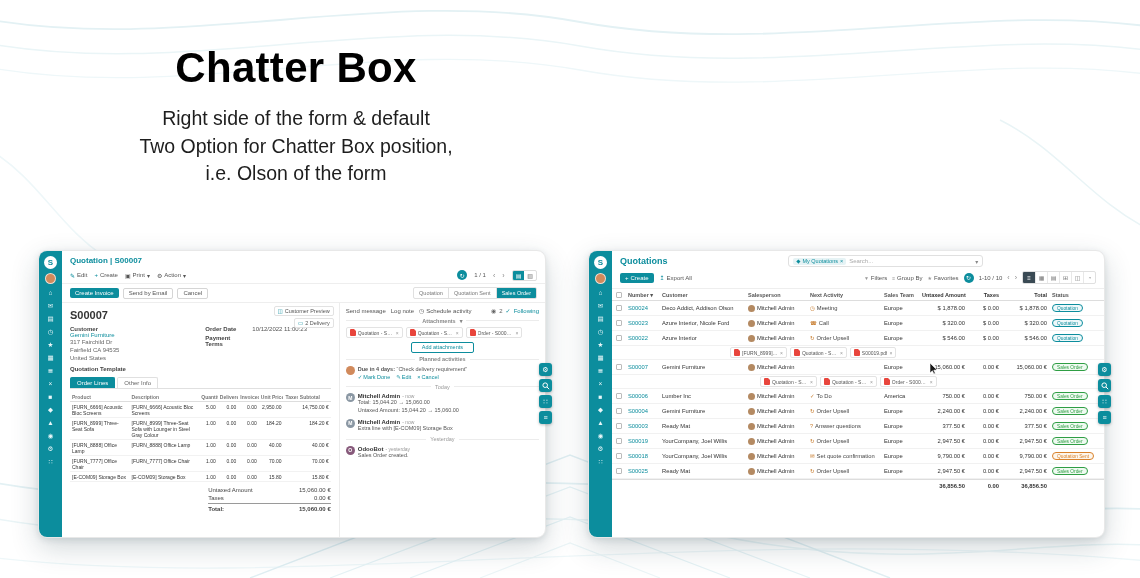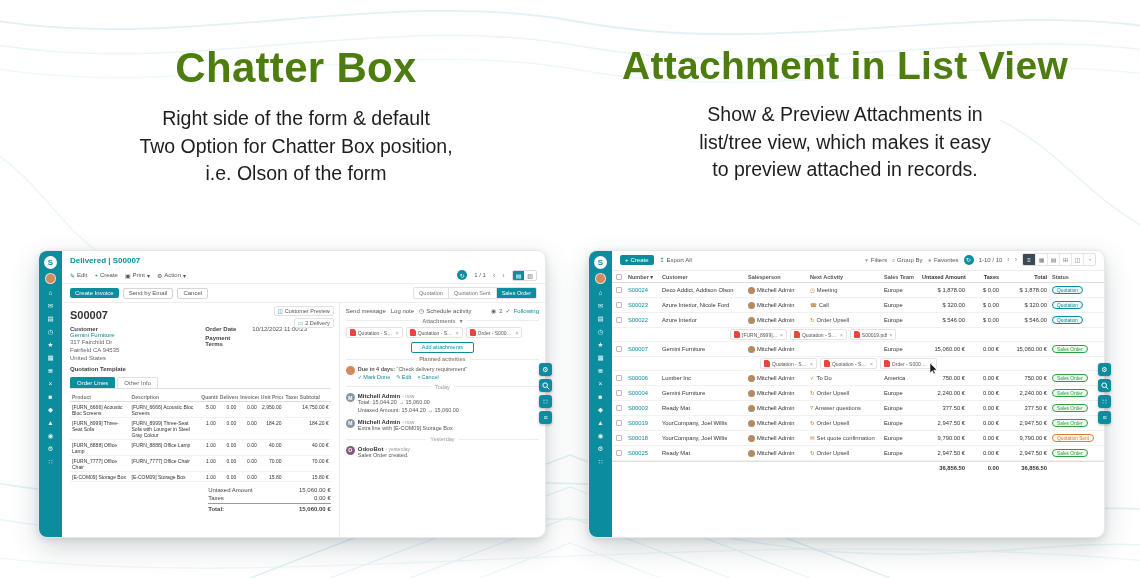--- a/index.html
+++ b/index.html
@@ -4,21 +4,21 @@
 <style>
   *{margin:0;padding:0;box-sizing:border-box}
   body{width:1140px;height:578px;overflow:hidden;background:#fff;font-family:"Liberation Sans",sans-serif}
   .canvas{position:relative;width:1140px;height:578px;background:#fff;overflow:hidden}
   .bg{position:absolute;inset:0;z-index:0}
 
   
   .hero{position:absolute;z-index:2;text-align:center}
   .hero-left{left:56px;top:44px;width:480px}
   .hero-right{left:575px;top:44px;width:540px}
-  .hero h1{font-size:42px;font-weight:bold;color:#4d7c0f;letter-spacing:.3px}
+  .hero h1{font-size:42px;font-weight:bold;color:#000000;letter-spacing:.3px}
   .hero-right h1{font-size:39px}
   .hero .sub{margin-top:13px;font-size:19.5px;line-height:1.42;color:#1e1e1e;font-weight:500}
 
   
   .win{position:absolute;top:250px;height:288px;background:#fff;border:1px solid #e8e8e8;border-radius:9px;
        box-shadow:0 10px 28px rgba(30,60,70,.20),0 2px 6px rgba(30,60,70,.12);z-index:1;display:flex}
   .win-left{left:38px;width:508px}
   .win-right{left:588px;width:517px}
 
   .sbar{width:23px;background:#0c8d9d;border-radius:8px 0 0 8px;display:flex;flex-direction:column;align-items:center;
@@ -178,28 +178,20 @@
   </svg>
 
   <section class="hero hero-left">
     <h1>Chatter Box</h1>
     <div class="sub">
       <div>Right side of the form &amp; default</div>
       <div>Two Option for Chatter Box position,</div>
       <div>i.e. Olson of the form</div>
     </div>
   </section>
-  <section class="hero hero-right">
-    <h1>Attachment in List View</h1>
-    <div class="sub">
-      <div>Show &amp; Preview Attachments in</div>
-      <div>list/tree view, which makes it easy</div>
-      <div>to preview attached in records.</div>
-    </div>
-  </section>
 
   <div class="win win-left" style="position:absolute">
     <aside class="sbar">
       <div class="logo">S</div>
       <div class="avatar-side"></div>
 
         <span class="sic">⌂</span>
 
         <span class="sic">✉</span>
 
@@ -223,21 +215,21 @@
 
         <span class="sic">◉</span>
 
         <span class="sic">⚙</span>
 
         <span class="sic">∷</span>
 
     </aside>
 
     <div class="wbody">
-      <div class="crumb">Delivered | S00007</div>
+      <div class="crumb">Quotation | S00007</div>
 
       <div class="trow">
         <span class="tbtn">
             <i class="ic">✎</i>
             <span>Edit</span>
           </span>
         <span class="tbtn">
             <i class="ic">+</i>
             <span>Create</span>
           </span>
@@ -578,20 +570,32 @@
 
         <span class="sic">◉</span>
 
         <span class="sic">⚙</span>
 
         <span class="sic">∷</span>
 
     </aside>
 
     <div class="wbody">
+      <div class="lhead">
+        <span class="ltitle">Quotations</span>
+        <div class="search">
+          <span class="facet">
+            <i>◆</i>
+            <span>My Quotations</span>
+            <i>×</i>
+          </span>
+          <span class="sph">Search...</span>
+          <i class="scaret">▾</i>
+        </div>
+      </div>
 
       <div class="ltool">
         <button class="btn-p">
             <span>+</span>
             <span>Create</span>
           </button>
         <span class="tbtn">
             <i class="ic">↥</i>
             <span>Export All</span>
           </span>

